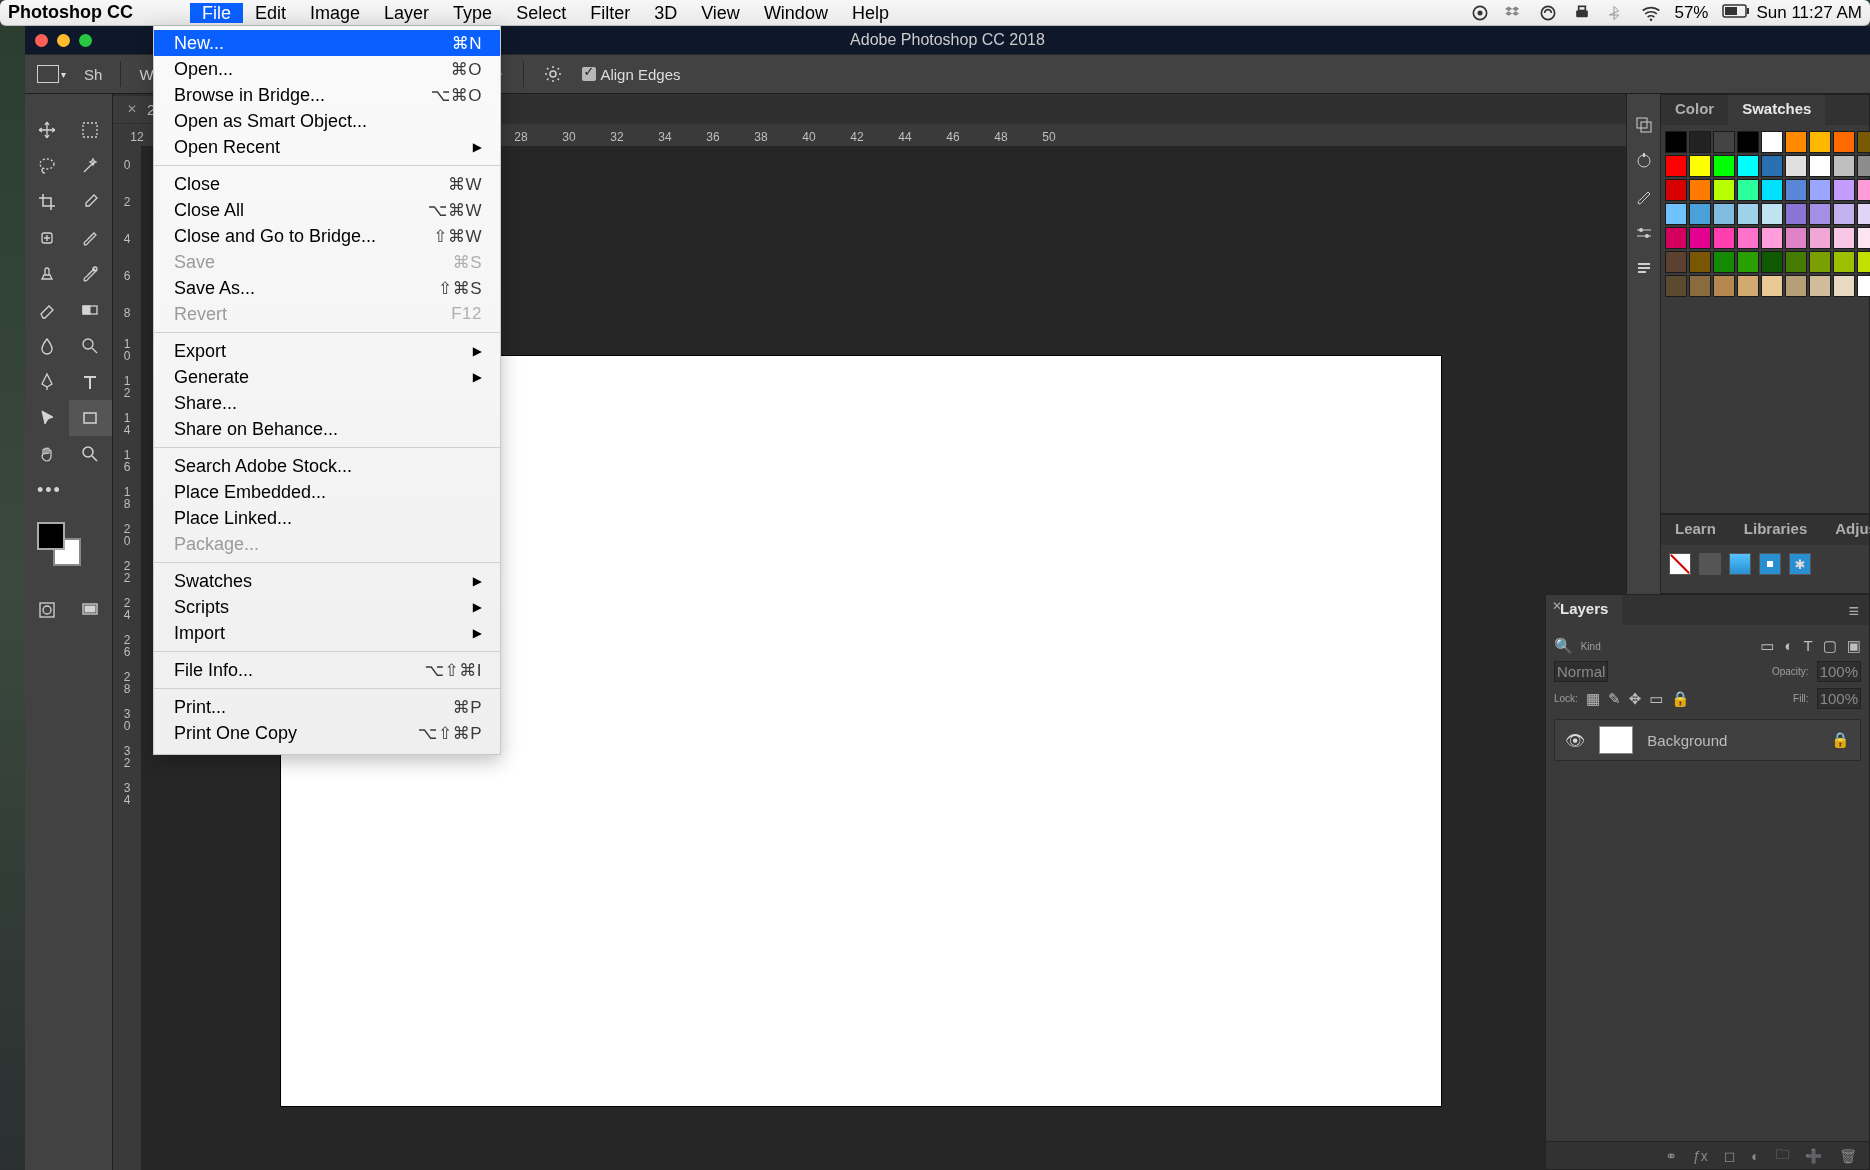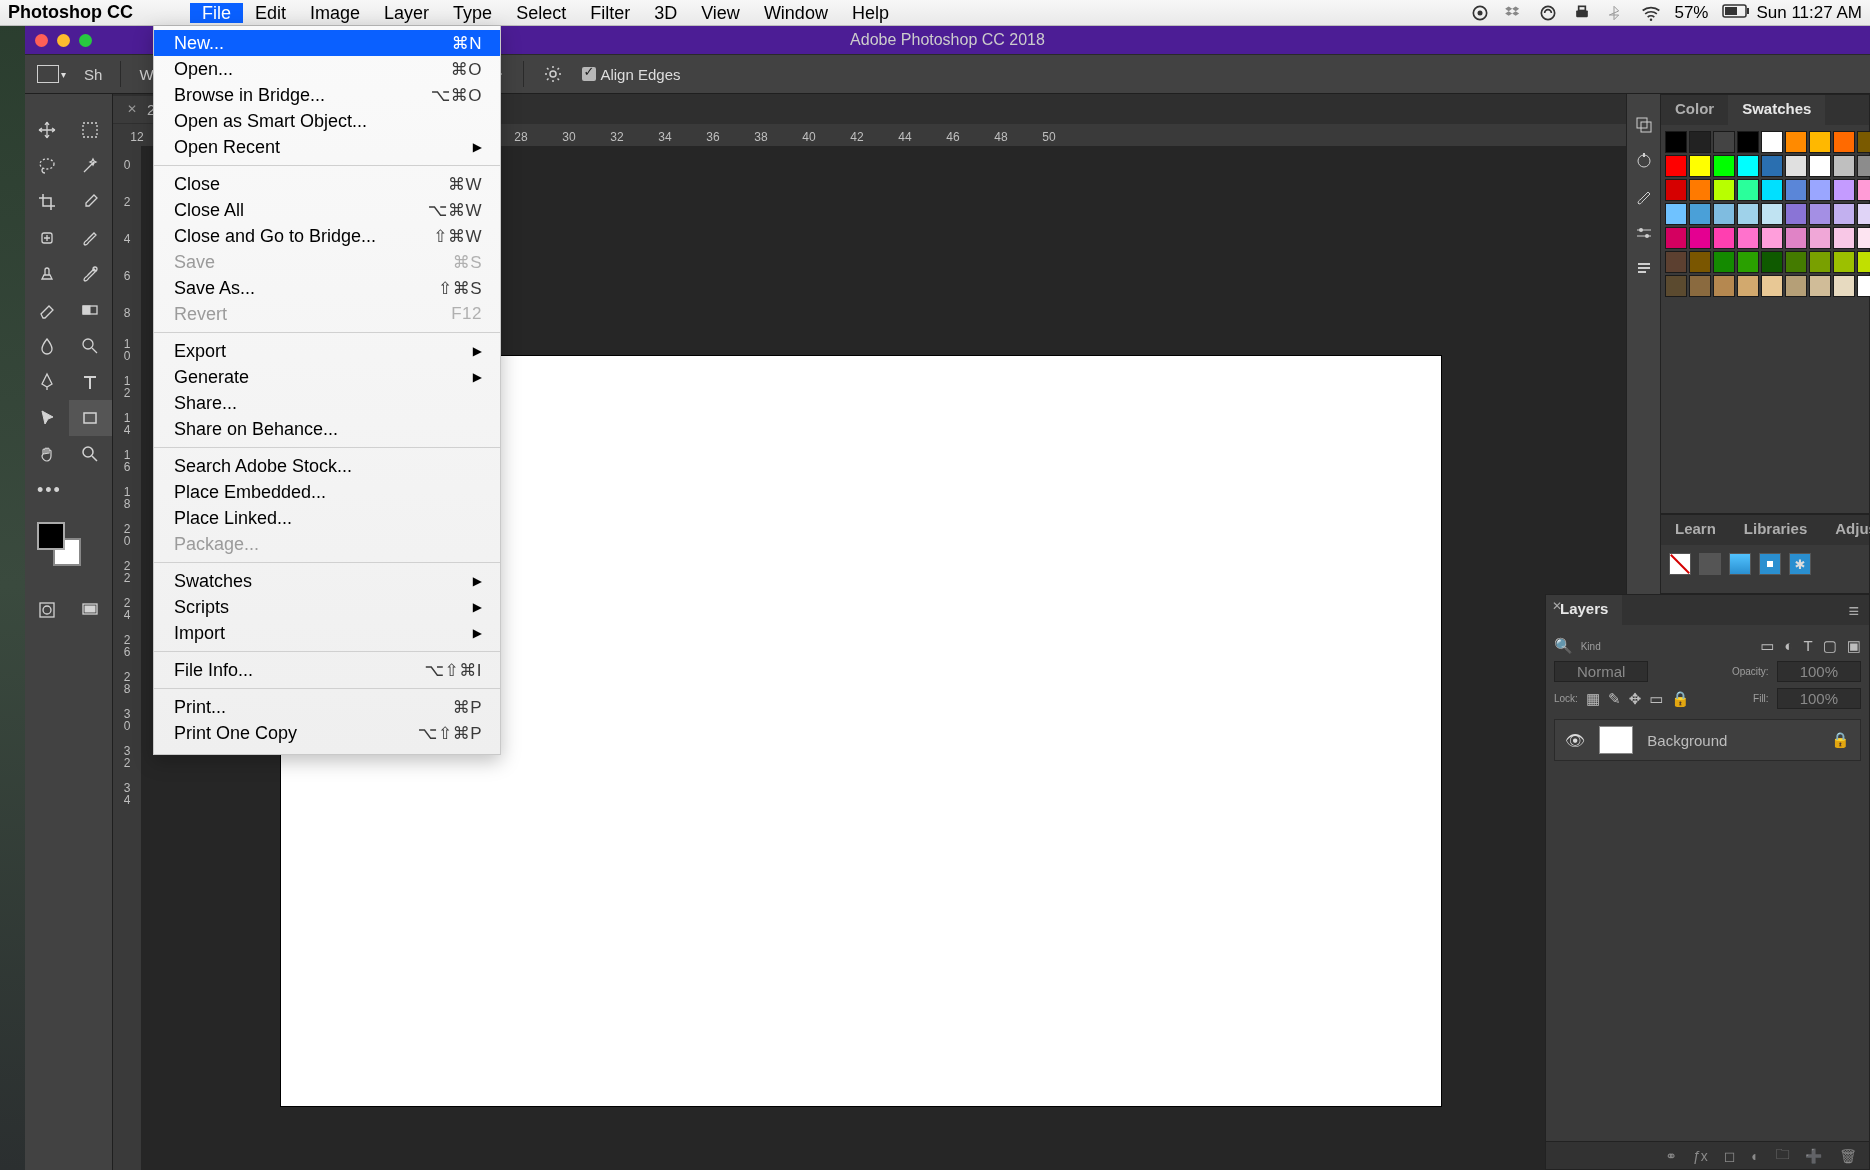--- a/index.html
+++ b/index.html
@@ -1,40 +1,40 @@
 <!DOCTYPE html>
 <html><head>
 <meta charset="utf-8">
 <style>
 * { margin: 0; padding: 0; box-sizing: border-box; font-family: -apple-system, "Helvetica Neue", Arial, sans-serif; }
 body { width: 1870px; height: 1170px; background: linear-gradient(180deg, #2a3d2e, #3a4a3e, #2b2f30); overflow: hidden; font-size: 18px; color: #000; }
 
 
-.mac-menubar { position: absolute; top: 0; left: 0; right: 0; height: 26px; background: linear-gradient(#f7f7f7,#e9e9e9); border-bottom: 1px solid #bdbdbd; display:flex; align-items:center; padding: 0 8px; z-index: 50; }
+.mac-menubar { position: absolute; top: 0; left: 0; right: 0; height: 26px; background: linear-gradient(#f7f7f7,#e9e9e9); border-bottom: 1px solid #bdbdbd; display:flex; align-items:center; padding: 0 8px; z-index: 50; border-radius: 6px; }
 .mac-menubar .appname { font-weight: 700; margin-right: 10px; }
 .mac-menubar .mitem { padding: 0 12px; height: 26px; line-height: 26px; }
 .mac-menubar .mitem.open { background: #0a60ff; color: #fff; margin-left: 47px; }
 .mac-status { margin-left: auto; display:flex; align-items:center; gap: 14px; font-size: 17px; }
 .mac-status .ico { width: 20px; height:20px; display:inline-block; }
 
 
 .dropdown { position:absolute; top: 26px; left: 153px; width: 348px; background: linear-gradient(#fafafa, #efefef); border: 1px solid #c9c9c9; border-top:none; box-shadow: 0 6px 18px rgba(0,0,0,0.25); z-index: 60; padding: 4px 0 8px 0; }
 .dropdown .drow { display:flex; align-items:center; justify-content:space-between; padding: 2px 18px 2px 20px; height: 26px; }
 .dropdown .drow.highlight { background: #0a60ff; color: #fff; }
 .dropdown .drow.disabled { color: #9b9b9b; }
 .dropdown .sep { height: 1px; background: #d0d0d0; margin: 5px 0; }
 .dropdown .arrow { font-size: 12px; }
 .dropdown .short { font-size: 17px; letter-spacing: 0.5px; color:#3a3a3a; }
 .dropdown .drow.highlight .short { color:#fff; }
 .dropdown .drow.disabled .short { color:#b0b0b0; }
 
 
 .app { position:absolute; top:26px; left:25px; right:0; bottom:0; background:#2e2e2e; }
 
-.titlebar { height:28px; background:#4c1d95; display:flex; align-items:center; padding-left:10px; color:#d4d4d4; font-size:16px; position:relative; }
+.titlebar { height:28px; background:#0f172a; display:flex; align-items:center; padding-left:10px; color:#d4d4d4; font-size:16px; position:relative; }
 .traffic { display:flex; gap:9px; margin-right:14px; }
 .tdot { width:13px; height:13px; border-radius:50%; }
 .tdot.r{background:#ff5f57;} .tdot.y{background:#febc2e;} .tdot.g{background:#28c840;}
 .titlebar .title-text { position:absolute; left:50%; transform:translateX(-50%); color:#ccc; }
 
 .options-bar { height:40px; background:#424242; border-top:1px solid #2a2a2a; border-bottom:1px solid #1f1f1f; display:flex; align-items:center; padding:0 12px; gap:18px; color:#ddd; font-size:15px; }
 .options-bar .field-label { color:#cfcfcf; }
 .options-bar .field-box { background:#2f2f2f; border:1px solid #1e1e1e; color:#cfcfcf; padding:1px 6px; min-width:50px; display:inline-block; }
 .options-bar .sep-v { width:1px; height:26px; background:#2a2a2a; }
 .options-bar .chk { width:14px; height:14px; background:#b8b8b8; display:inline-block; border-radius:2px; margin-right:4px; position:relative; }
@@ -88,21 +88,21 @@
 
 .adjust-panel { top:420px; right:0; width:210px; height:80px; }
 .adj-row { display:flex; gap:8px; padding:8px 8px; }
 .adj-ic { width:22px; height:22px; border:1px solid #555; background:#444; display:flex; align-items:center; justify-content:center; color:#ddd; font-size:13px; }
 
 .layers-panel { top:500px; right:0; width:325px; bottom:0; }
 .lp-close { position:absolute; top:4px; left:6px; color:#aaa; font-size:12px; }
 .lp-body { padding:6px 8px; color:#bdbdbd; font-size:15px; }
 .lp-row { display:flex; align-items:center; gap:8px; margin:6px 0; }
 .lp-row .thin { font-size:10px; color:#9e9e9e; }
-.lp-row .pill { background:#2f2f2f; border:1px solid #222; padding:1px 22px; color:#8a8a8a; }
+.lp-row .pill { background:#2f2f2f; border:1px solid #222; padding:1px 2px; color:#8a8a8a; }
 .layer-item { display:flex; align-items:center; gap:14px; background:#3f3f3f; border:1px solid #2a2a2a; padding:6px 10px; margin-top:10px; }
 .layer-item .thumb { width:34px; height:28px; background:#fff; border:1px solid #888; }
 .layer-item .eye { color:#ddd; font-size:16px; }
 .layer-item .lock { margin-left:auto; color:#aaa; }
 .lp-footer { position:absolute; bottom:0; left:0; right:0; height:28px; background:#323232; display:flex; align-items:center; justify-content:flex-end; gap:16px; padding:0 12px; color:#8a8a8a; font-size:14px; border-top:1px solid #222; }
 
 </style>
 </head>
 <body>
 

